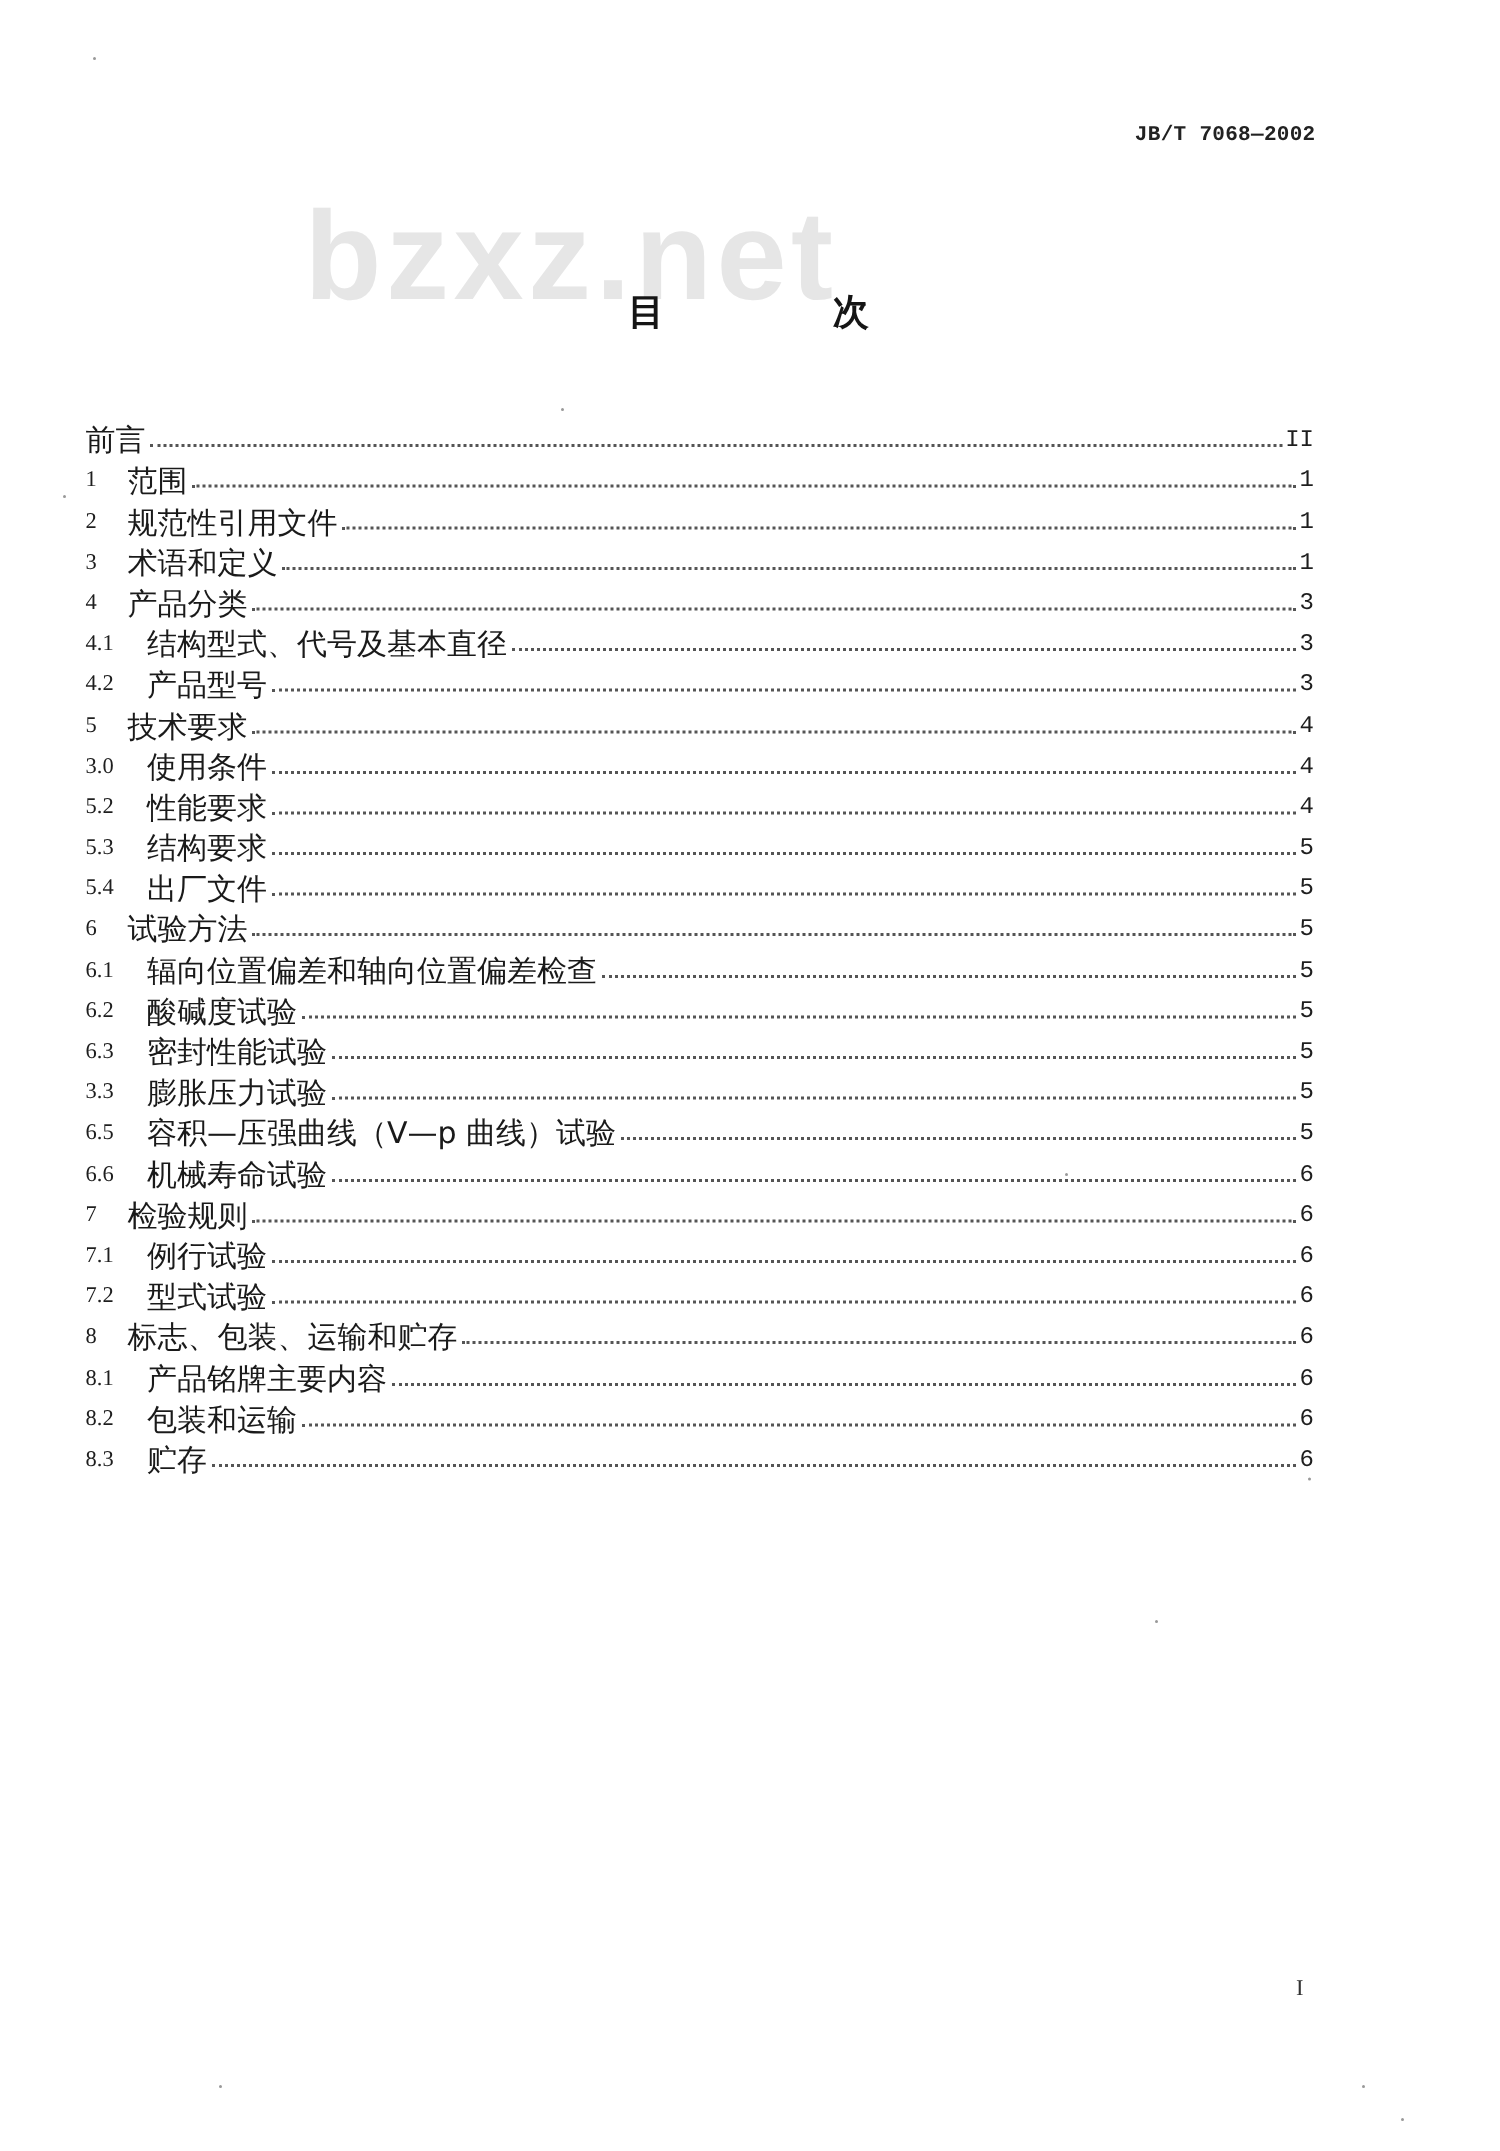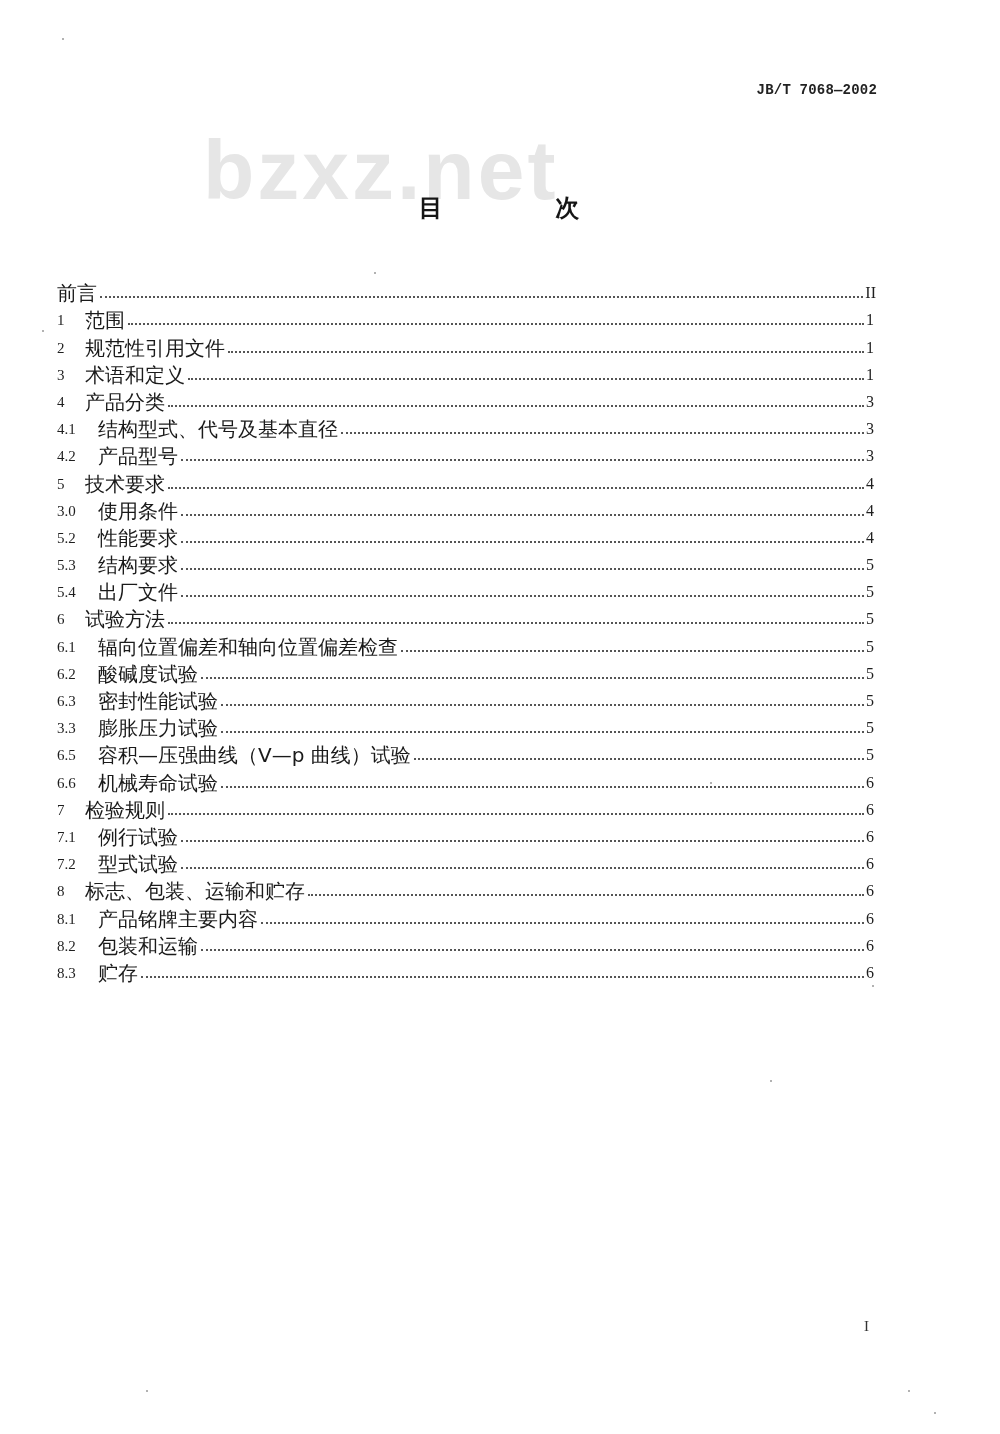--- a/index.html
+++ b/index.html
@@ -70,23 +70,24 @@
       font-size: 20px;
       color: #1a1a1a;
     }
     .leader {
       flex: 1;
       margin: 0 2px 4px 3px;
       border-bottom: 2px dotted #555;
       height: 0;
     }
     .toc-page {
-      font-family: Liberation Serif, serif;
+      font-family: Liberation Mono, monospace;
       font-size: 16px;
       min-width: 10px;
+      text-align: right;
     }
     .page-footer {
       position: absolute;
       top: 1318px; left: 864px;
       font-family: "Liberation Serif", "DejaVu Serif", serif;
       font-size: 15px;
       color: #333;
     }
     .speck { position: absolute; width: 2px; height: 2px; background: #999; border-radius: 50%; }
   </style>

